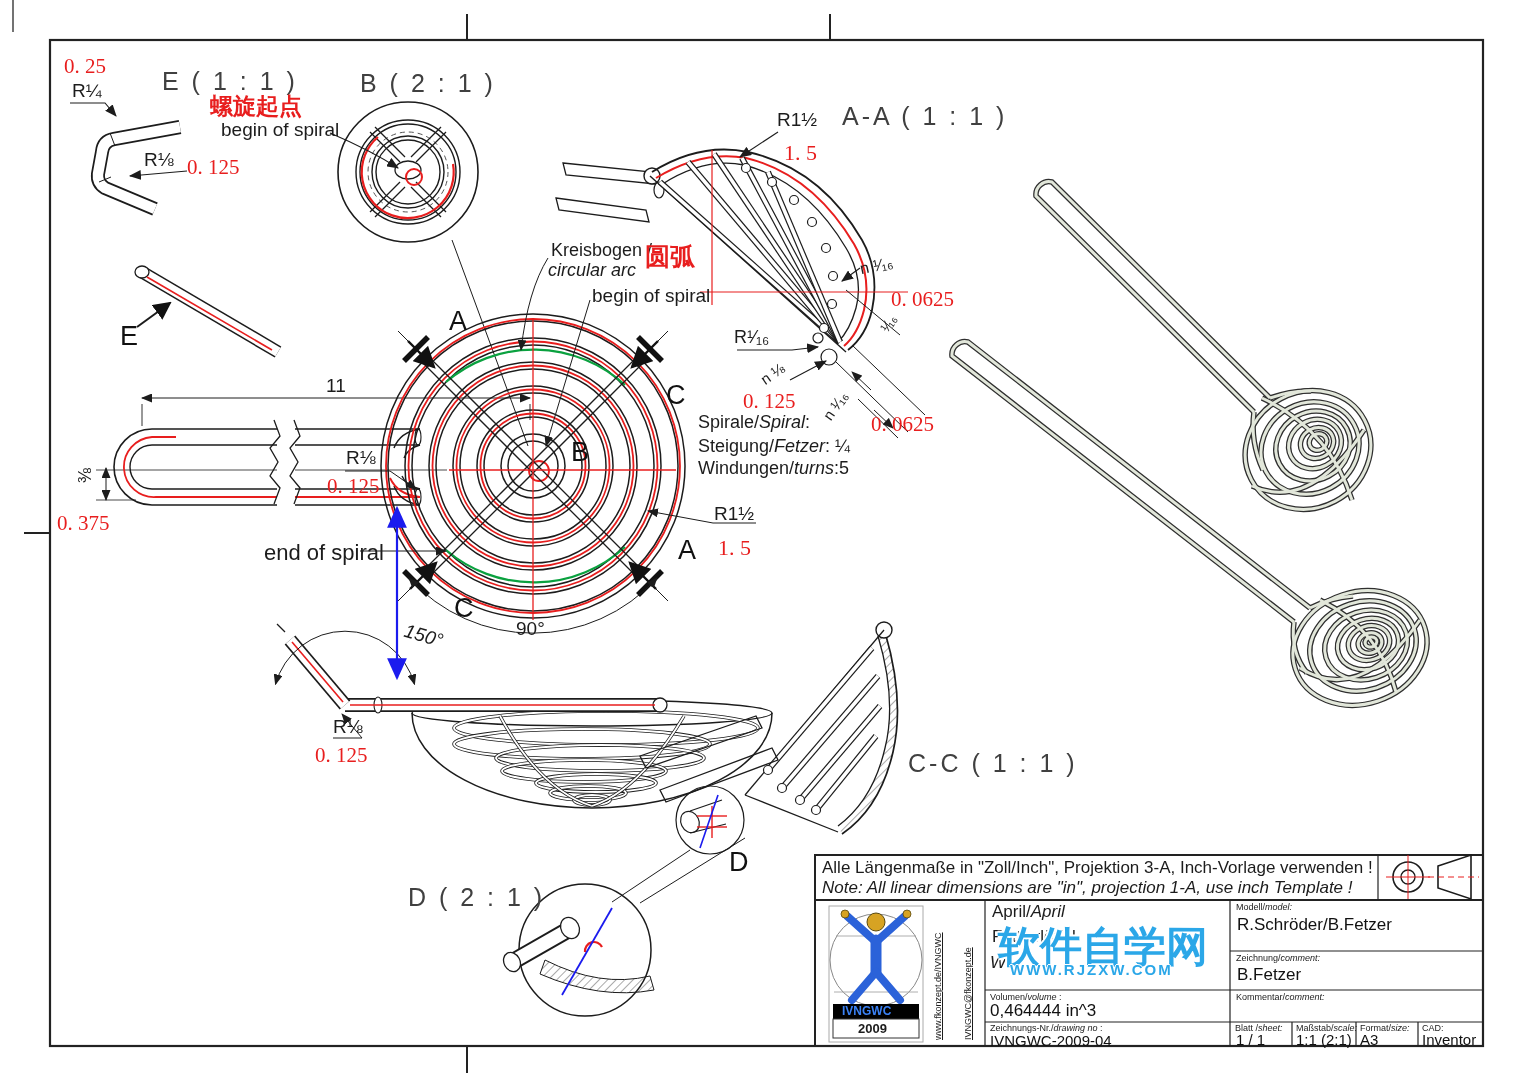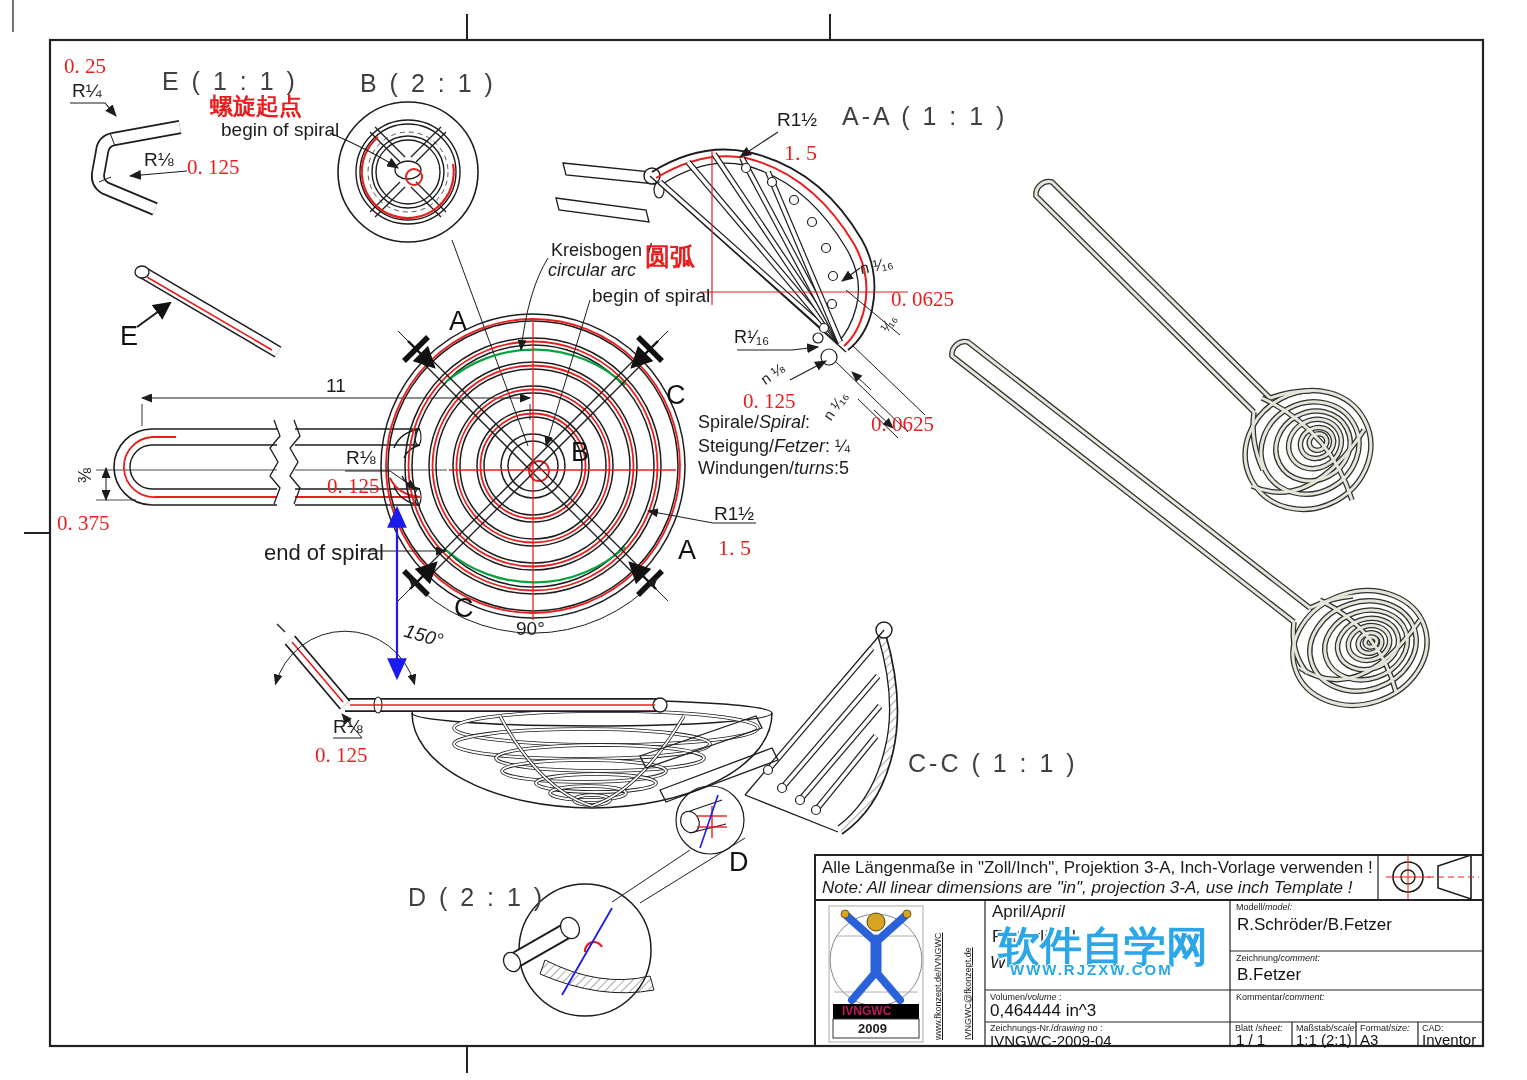--- a/index.html
+++ b/index.html
@@ -452,21 +452,21 @@
   <div class="lb" style="left:698px;top:459px;font-size:18px"><span>Windungen/</span><span class="it">turns</span><span>:5</span></div>
 
   <div class="lb" style="left:333px;top:717px;font-size:19px">R⅛</div>
   <div class="lb red" style="left:315px;top:744px;font-size:21px">0. 125</div>
 
   <div class="lb navy" style="left:908px;top:750px">C-C ( 1 : 1 )</div>
   <div class="lb sec" style="left:729px;top:848px">D</div>
   <div class="lb navy" style="left:408px;top:884px">D ( 2 : 1 )</div>
 
   <div class="lb" style="left:822px;top:859px;font-size:17px">Alle Längenmaße in "Zoll/Inch", Projektion 3-A, Inch-Vorlage verwenden !</div>
-  <div class="lb it" style="left:822px;top:879px;font-size:17px">Note: All linear dimensions are "in", projection 3-A, use inch Template !</div>
+  <div class="lb it" style="left:822px;top:879px;font-size:17px">Note: All linear dimensions are "in", projection 1-A, use inch Template !</div>
 
   <div class="lb" style="left:992px;top:903px;font-size:17px"><span>April/</span><span class="it">April</span></div>
   <div class="lb" style="left:992px;top:928px;font-size:17px">Frittierlöffel</div>
   <div class="lb it" style="left:990px;top:954px;font-size:17px">W</div>
   <div class="lb sm" style="left:990px;top:993px"><span>Volumen/</span><span class="it">volume</span><span> :</span></div>
   <div class="lb val" style="left:990px;top:1002px">0,464444 in^3</div>
   <div class="lb sm" style="left:990px;top:1024px"><span>Zeichnungs-Nr./</span><span class="it">drawing no</span><span> :</span></div>
   <div class="lb val" style="left:990px;top:1033px;font-size:15px">IVNGWC-2009-04</div>
 
   <div class="lb sm" style="left:1236px;top:903px"><span>Modell/</span><span class="it">model:</span></div>
@@ -477,21 +477,21 @@
 
   <div class="lb sm" style="left:1235px;top:1024px"><span>Blatt /</span><span class="it">sheet:</span></div>
   <div class="lb val" style="left:1236px;top:1032px;font-size:15px">1  /  1</div>
   <div class="lb sm" style="left:1296px;top:1024px"><span>Maßstab/</span><span class="it">scale:</span></div>
   <div class="lb val" style="left:1296px;top:1032px;font-size:15px">1:1 (2:1)</div>
   <div class="lb sm" style="left:1360px;top:1024px"><span>Format/</span><span class="it">size:</span></div>
   <div class="lb val" style="left:1360px;top:1032px;font-size:15px">A3</div>
   <div class="lb sm" style="left:1422px;top:1024px">CAD:</div>
   <div class="lb val" style="left:1422px;top:1032px;font-size:15px">Inventor</div>
 
-  <div class="lb" style="left:842px;top:1005px;font-size:12px;font-weight:bold;color:#be185d">IVNGWC</div>
+  <div class="lb" style="left:842px;top:1005px;font-size:12px;font-weight:bold;color:#3b82f6">IVNGWC</div>
   <div class="lb" style="left:858px;top:1022px;font-size:13px;font-weight:bold">2009</div>
   <div class="lb vrt" style="left:934px;top:1040px;font-size:9px">www.fkonzept.de/IVNGWC</div>
   <div class="lb vrt" style="left:964px;top:1040px;font-size:9px">IVNGWC@fkonzept.de</div>
 
   <div class="lb wm1" style="left:998px;top:925px">软件自学网</div>
   <div class="lb wm2" style="left:1010px;top:962px">WWW.RJZXW.COM</div>
 </div>
 
 </div>
 

